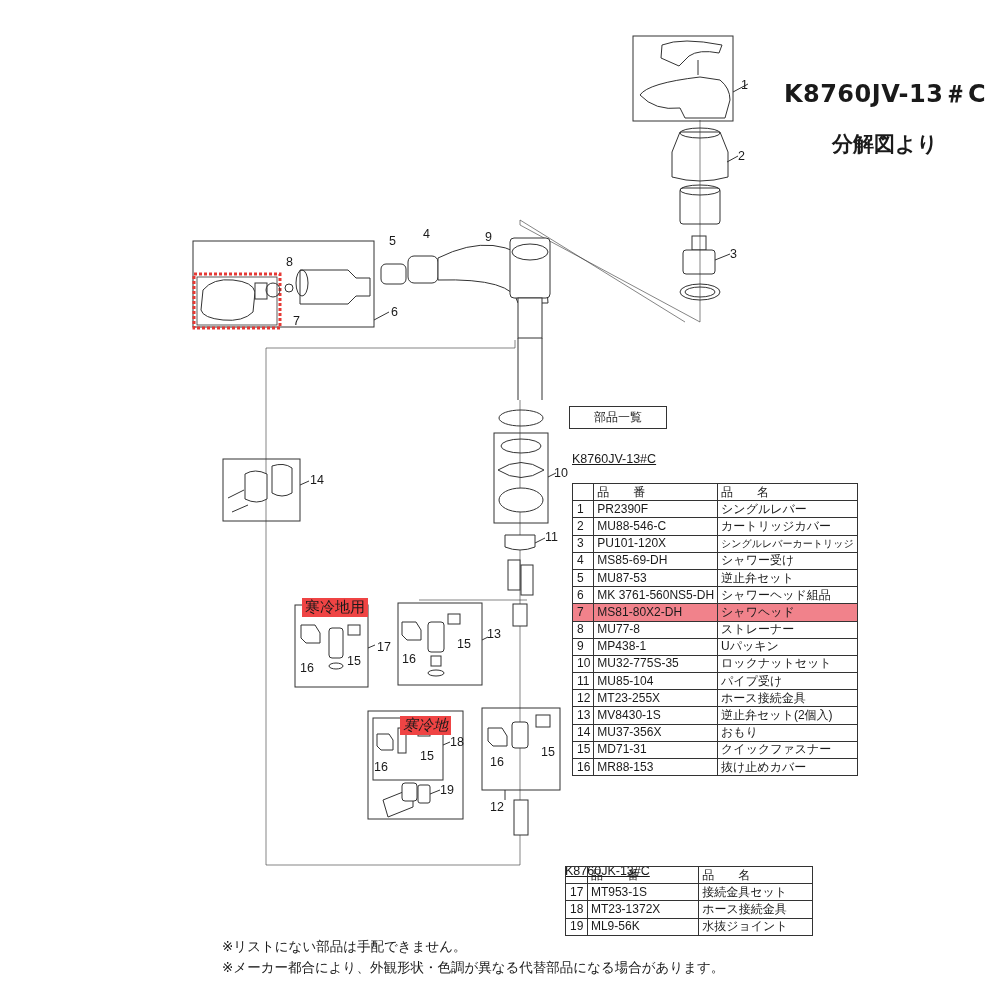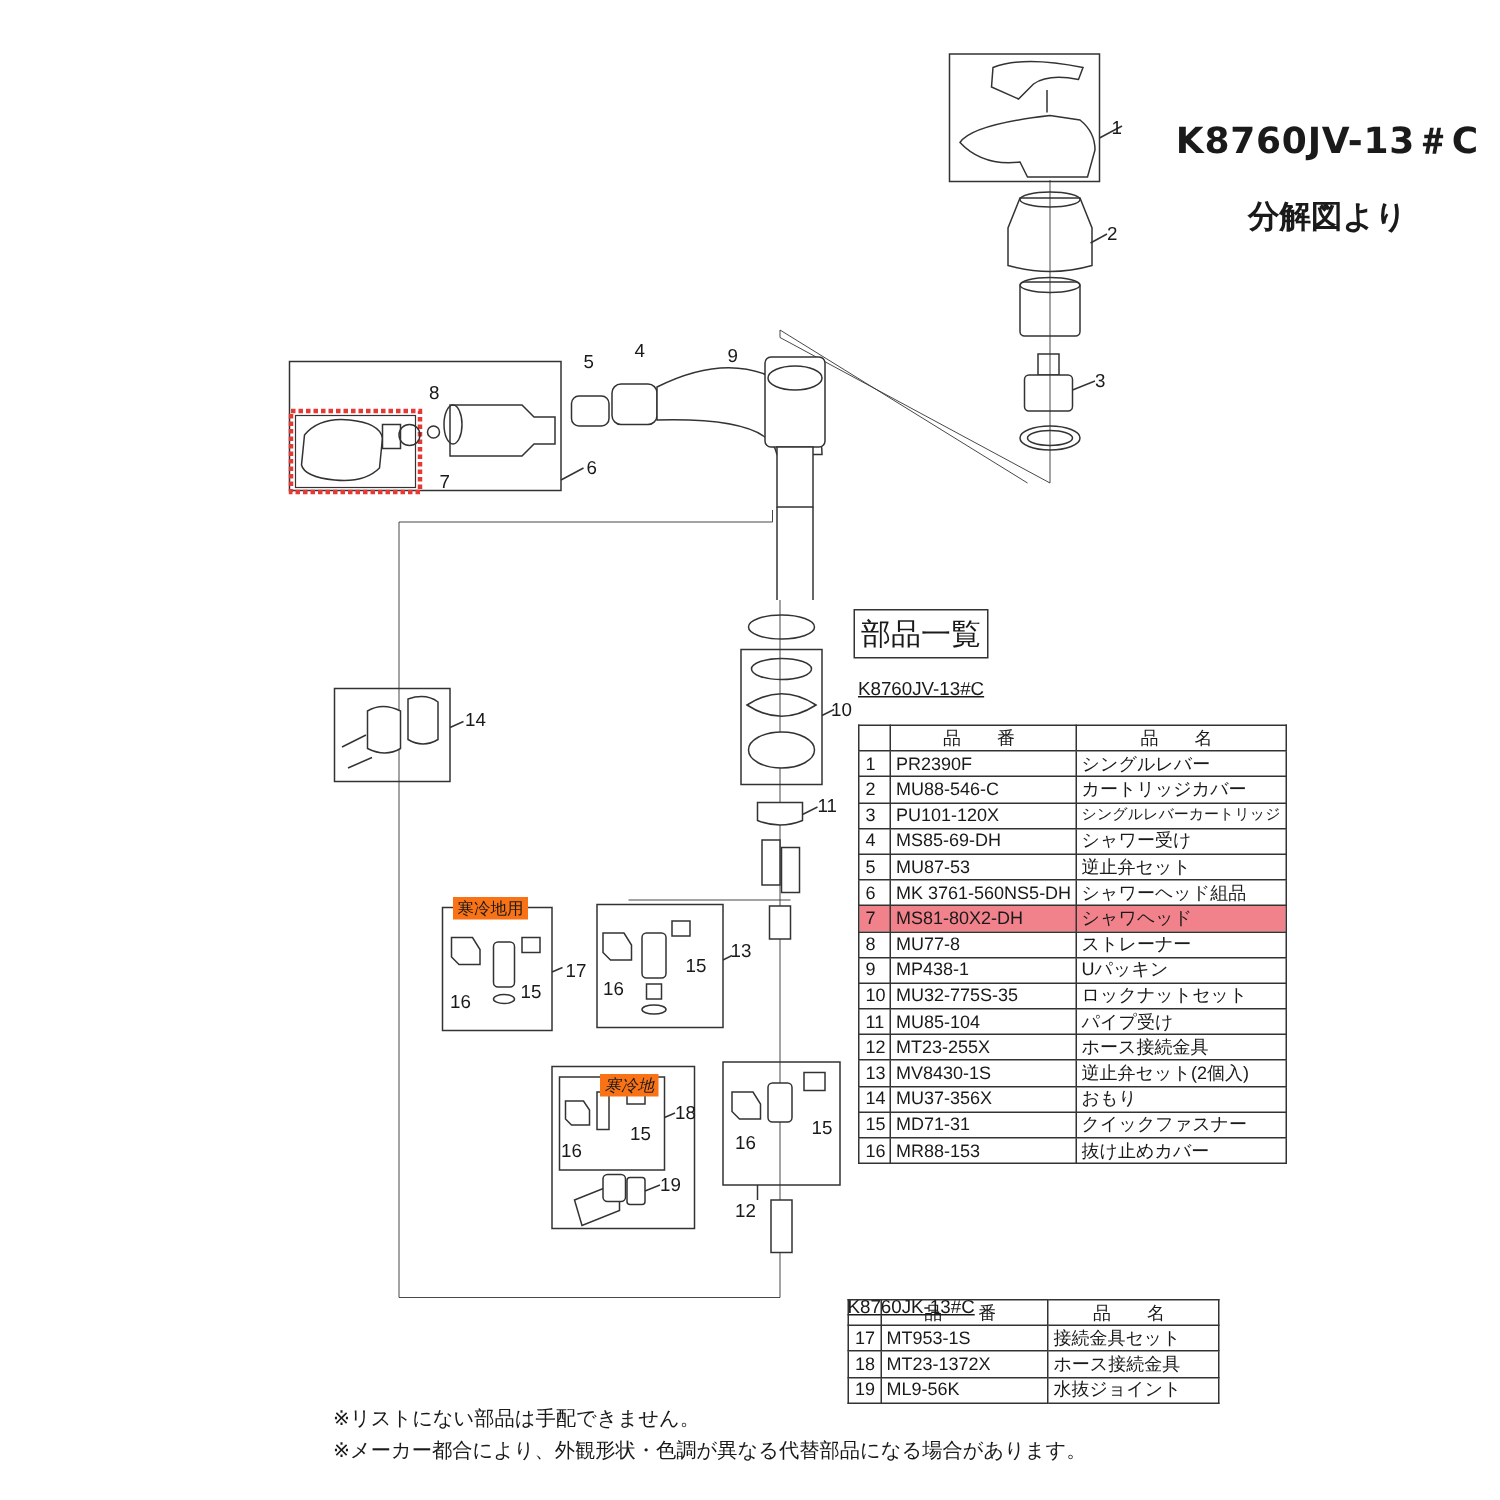--- a/index.html
+++ b/index.html
@@ -3,32 +3,32 @@
 <meta charset="utf-8">
 <style>
   html, body { margin:0; padding:0; background:#ffffff; }
   body { width:1000px; height:1000px; position:relative; overflow:hidden;
          font-family:"DejaVu Sans", sans-serif; color:#1a1a1a; }
   .abs { position:absolute; }
   .title { right:14px; top:38px; text-align:center; font-weight:bold; font-family:"DejaVu Sans", sans-serif; }
   .title .l1 { font-size:24px; letter-spacing:0.5px;margin-top:40px; }
   .title .l2 { font-size:21px; margin-top:20px; }
   .diagram { left:0; top:0; width:1000px; height:1000px; }
-  .parts-heading { left:569px; top:406px; border:1.5px solid #333; padding:2px 4px; font-size:20px; }
+  .parts-heading { left:569px; top:406px; border:1.5px solid #333; padding:2px 24px; font-size:12px; }
   .model-label { font-size:12.5px; font-family:"Liberation Sans", sans-serif;text-decoration:underline; }
   table.parts { border-collapse:collapse; font-family:"Liberation Sans", sans-serif; font-size:12px; }
   table.parts td, table.parts th { border:1px solid #333; padding:0 3px; height:16.2px; line-height:15px; white-space:nowrap; font-weight:normal; }
-  table.parts th { text-align:center; letter-spacing:6px; }
+  table.parts th { text-align:left; letter-spacing:6px; }
   table.parts td.no { text-align:left; width:14px; padding-left:4px; }
   table.parts tr.hl td { background:#f1828b; }
   .t1 { left:572px; top:483px; width:251px; }
   .t1 col.c1 { width:20px; } .t1 col.c2 { width:112px; } .t1 col.c3 { width:114px; }
   .t2 { left:565px; top:866px; width:248px; }
   .notes { left:222px; top:936px; font-size:13.5px; line-height:21px; }
-  .grp-label { font-size:11px; background:#f97316; padding:0 3px; }
+  .grp-label { font-size:15px; background:#ef4444; padding:0 3px; }
 </style>
 </head>
 <body>
 
 <div class="abs title">
   <div class="l1">K8760JV-13＃C</div>
   <div class="l2">分解図より</div>
 </div>
 
 <svg class="abs diagram" viewBox="0 0 1000 1000" width="1000" height="1000">

